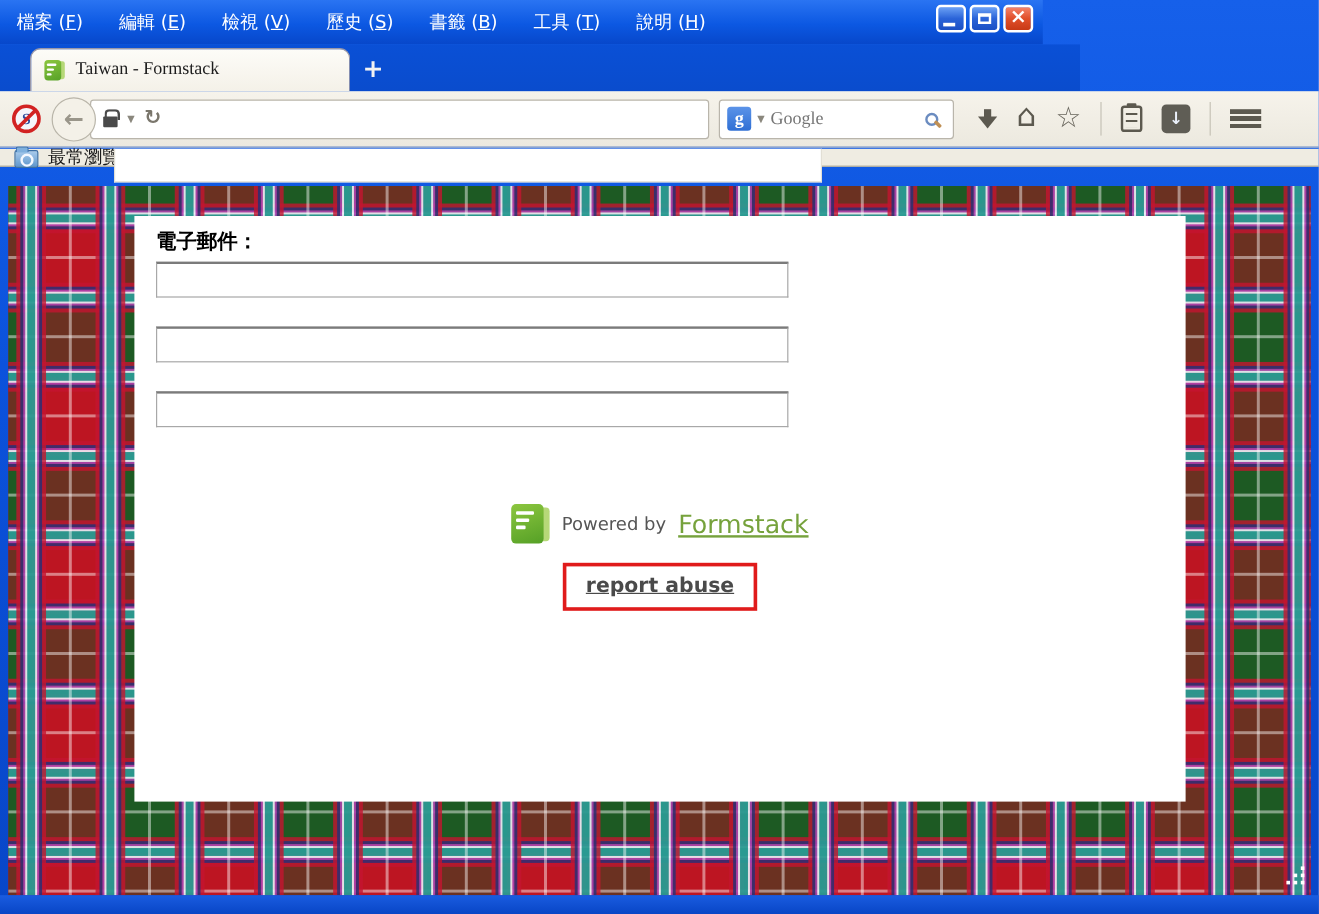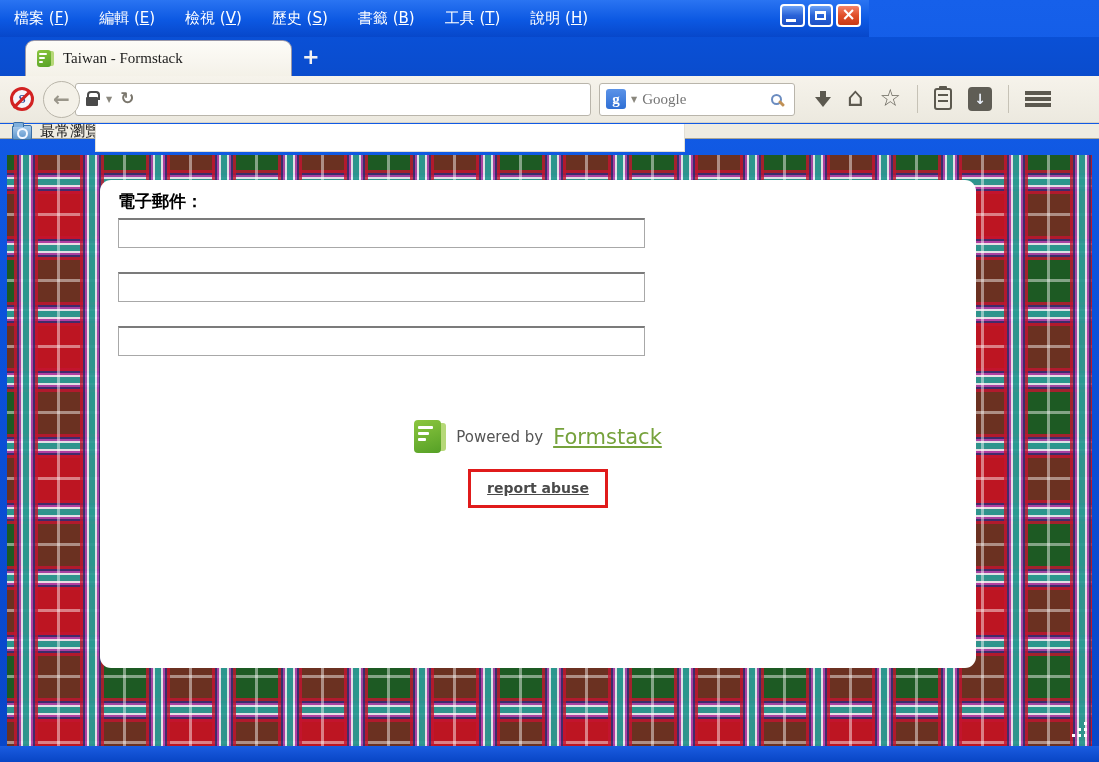--- a/index.html
+++ b/index.html
@@ -26,21 +26,21 @@
     width:25px; height:23px; border:2px solid #fff; border-radius:4px;
     background:linear-gradient(180deg,#6ba1f5 0%,#2a63d8 50%,#1b4fc4 100%);
     display:flex; align-items:center; justify-content:center; position:relative;
   }
   .win-btn.close{ background:linear-gradient(180deg,#f4836a 0%,#e04f2a 50%,#c83a16 100%); }
   .glyph-min{ position:absolute; bottom:3px; left:4px; width:10px; height:3px; background:#fff; }
   .glyph-max{ width:11px; height:9px; border:2px solid #fff; border-top-width:3px; }
   .glyph-close{ color:#fff; font-size:17px; font-weight:bold; line-height:1; margin-top:-2px; }
 
   
-  .tabstrip{ position:absolute; top:37px; left:0; width:1099px; height:39px;
+  .tabstrip{ position:absolute; top:37px; left:0; width:900px; height:39px;
     background:linear-gradient(180deg,#0a50d6 0%,#0a4ccd 100%); }
   .tab{
     position:absolute; left:25px; top:3px; width:267px; height:36px;
     background:linear-gradient(180deg,#fdfcf8 0%,#f4f1e8 100%);
     border-radius:9px 9px 0 0; border:1px solid #9a98a8; border-bottom:none;
     display:flex; align-items:center; padding-left:11px; gap:9px;
   }
   .tab-title{ font-family:"Liberation Serif", serif; font-size:15px; color:#1c1c1c; }
   .newtab{ position:absolute; left:302px; top:10px; color:#f2f2f2; font-size:21px;
     font-weight:bold; line-height:1; cursor:pointer; }
@@ -146,21 +146,21 @@
         rgba(196,20,48,.8) 54px 57px, rgba(59,44,110,.95) 57px 59px,
         rgba(176,67,176,.9) 59px 61px, rgba(240,240,250,.9) 61px 63px,
         rgba(42,154,146,.95) 63px 66px),
       conic-gradient(#6b3121 0 90deg, #bd1522 90deg 180deg, #6b3121 180deg 270deg, #1d5a23 270deg 360deg);
     background-size:66px 66px, 66px 66px, 132px 132px;
     background-position:19px 0px, 0px 27px, -47px -39px;
     background-repeat:repeat;
   }
 
   
-  .card{ position:absolute; left:100px; top:25px; width:876px; height:488px; background:#fff;border-radius:11px; }
+  .card{ position:absolute; left:112px; top:25px; width:876px; height:488px; background:#fff; }
   .fields{ padding:10px 0 0 18px; }
   .field-label{ display:block; font-family:"Liberation Serif", serif; font-weight:bold;
     font-size:17px; color:#000; height:22px; margin-bottom:6px; }
   .field-input{ display:block; width:527px; height:30px; margin-bottom:24px; background:#fff;
     border:1px solid #a8a8a8; border-top:2px solid #7b7b7b; outline:none;
     font-family:"Liberation Serif", serif; font-size:15px; padding:0 6px; }
   .field-input.last{ margin-bottom:28px; }
   .submit-section{ height:95px; background:#ededed; display:flex; align-items:center; justify-content:center; }
   .submit-btn{
     width:230px; height:46px; border-radius:24px; cursor:pointer;
@@ -172,21 +172,21 @@
   .powered-row{ margin-top:36px; display:flex; align-items:center; gap:10px; }
   .fs-logo{ position:relative; width:32px; height:33px; }
   .fs-logo .back{ position:absolute; right:0; top:3px; width:25px; height:28px; background:#b6d878; border-radius:3px; }
   .fs-logo .front{ position:absolute; left:0; top:0; width:27px; height:33px;
     background:linear-gradient(160deg,#8cc63f 0%,#55a026 100%); border-radius:4px; padding:6px 0 0 4px; }
   .fs-logo .front i{ display:block; height:3px; background:#fff; margin-bottom:3px; border-radius:1px; }
   .fs-logo .front i:nth-child(1){ width:15px; } .fs-logo .front i:nth-child(2){ width:11px; } .fs-logo .front i:nth-child(3){ width:8px; }
   .powered-text{ font-size:15px; color:#555; }
   .fs-link{ font-size:21px; color:#76a23c; text-decoration:underline; cursor:pointer; }
   .abuse-box{ margin-top:16px; border:3px solid #e01b1b; padding:6px 16px 8px 16px; }
-  .abuse-link{ font-size:14px; font-weight:bold; color:#4a4a4a; text-decoration:underline; cursor:pointer; }
+  .abuse-link{ font-size:17px; font-weight:bold; color:#4a4a4a; text-decoration:underline; cursor:pointer; }
 
   
   .statusbar{ position:absolute; bottom:0; left:0; width:1099px; height:16px;
     background:linear-gradient(180deg,#1a5ce0 0%,#0845c5 100%); }
   .grip{ position:absolute; right:12px; bottom:9px; width:16px; height:16px; }
   .grip span{ position:absolute; right:0; bottom:0; width:3px; height:3px; background:#fff;
     box-shadow:-12px 0 0 rgba(255,255,255,.0), 0 -12px 0 #fff, -6px 0 0 #fff, 0 -6px 0 #fff, -6px -6px 0 #fff, -12px 0 0 #fff; }
 </style>
 </head>
 <body>

